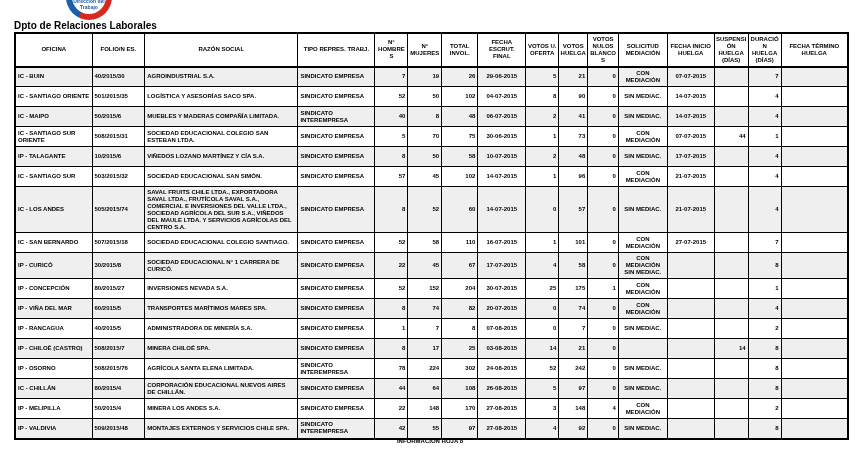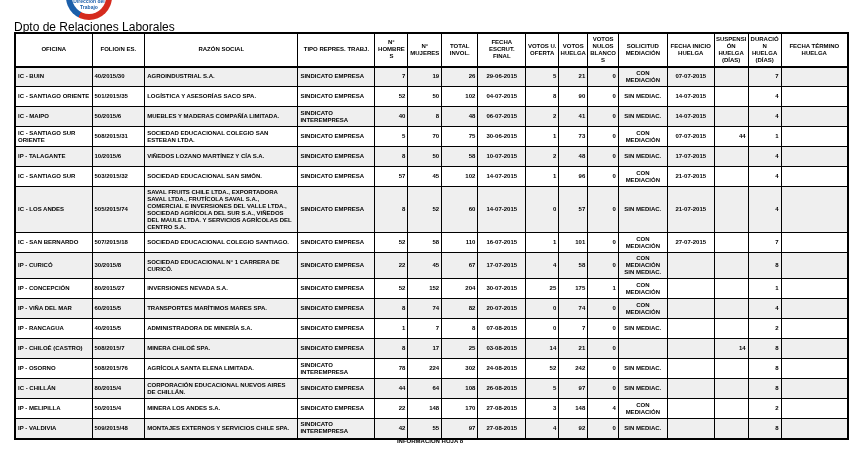--- a/index.html
+++ b/index.html
@@ -21,21 +21,21 @@
   }
   .logo-text {
     position: absolute; left: 0; right: 0; bottom: 4px;
     text-align: center; font-size: 5px; line-height: 1.1;
     color: #1b5faa; font-weight: 700; white-space: pre-line;
   }
 
   
   .doc-title {
     position: absolute; left: 14px; top: 20px;
-    font-size: 12px; font-weight: 400; color: #000;
+    font-size: 10px; font-weight: 700; color: #000;
   }
 
   
   table.report {
     position: absolute; left: 14px; top: 32px;
     width: 835px; border-collapse: collapse; table-layout: fixed;
     border: 2px solid #000;
   }
   table.report th, table.report td {
     border: 1px solid #000;

